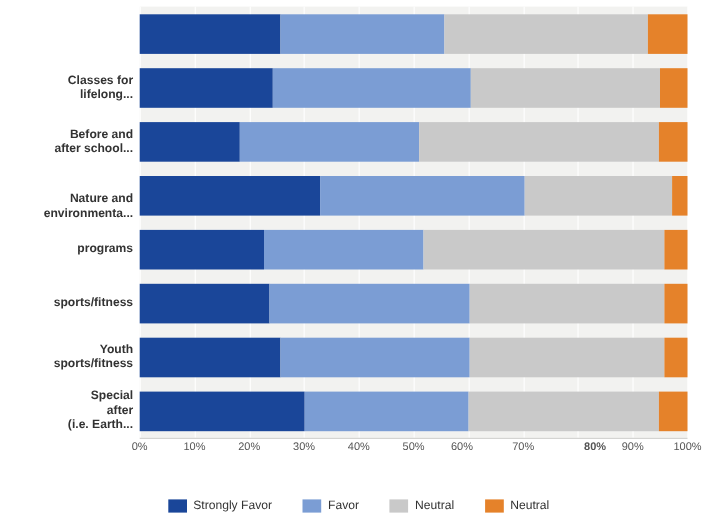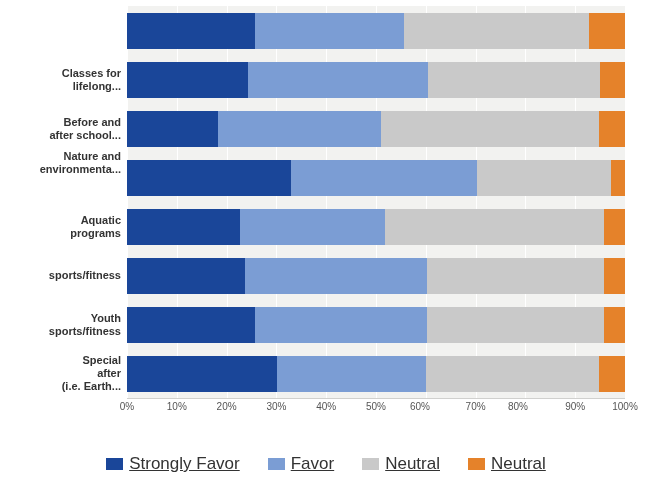--- a/index.html
+++ b/index.html
@@ -124,46 +124,44 @@
     flex-direction: row;
     align-items: center;
     margin: 0 14px;
   }
   .legend-swatch {
     width: 17px;
     height: 12px;
     margin-right: 6px;
   }
   .legend-text {
-    font-size: 17px;
+    font-size: 11px;
     color: #333333;
     white-space: nowrap;
-    text-decoration: underline;
   }
 </style>
 </head>
 <body>
 
 <div id="chart-root">
 
   <div id="category-labels">
       <div class="cat-label" style="top: 49px; height: 49px;">
         <span>Classes for</span>
         <span>lifelong...</span>
       </div>
       <div class="cat-label" style="top: 98px; height: 49px;">
         <span>Before and</span>
         <span>after school...</span>
       </div>
-      <div class="cat-label" style="top: 132px; height: 49px;">
+      <div class="cat-label" style="top: 157px; height: 49px;">
         <span>Nature and</span>
         <span>environmenta...</span>
       </div>
       <div class="cat-label" style="top: 196px; height: 49px;">
-        <span>Aquatic</span>
         <span>programs</span>
       </div>
       <div class="cat-label" style="top: 245px; height: 49px;">
         <span>sports/fitness</span>
       </div>
       <div class="cat-label" style="top: 294px; height: 49px;">
         <span>Youth</span>
         <span>sports/fitness</span>
       </div>
       <div class="cat-label" style="top: 343px; height: 49px; padding-left: 26px;">
@@ -242,21 +240,21 @@
   <div id="x-axis-line"></div>
   <div id="x-tick-labels">
       <div class="x-tick" style="left: 0px;">0%</div>
       <div class="x-tick" style="left: 49.8px;">10%</div>
       <div class="x-tick" style="left: 99.6px;">20%</div>
       <div class="x-tick" style="left: 149.4px;">30%</div>
       <div class="x-tick" style="left: 199.2px;">40%</div>
       <div class="x-tick" style="left: 249px;">50%</div>
       <div class="x-tick" style="left: 293px;">60%</div>
       <div class="x-tick" style="left: 348.6px;">70%</div>
-      <div class="x-tick" style="left: 391px;">80%</div>
+      <div class="x-tick" style="left: 414px; font-weight: bold;">80%</div>
       <div class="x-tick" style="left: 448.2px;">90%</div>
       <div class="x-tick" style="left: 498px;">100%</div>
     </div>
 
   <div id="legend">
       <div class="legend-item">
         <div class="legend-swatch" style="background: rgb(26, 70, 153);"></div>
         <div class="legend-text">Strongly Favor</div>
       </div>
       <div class="legend-item">

